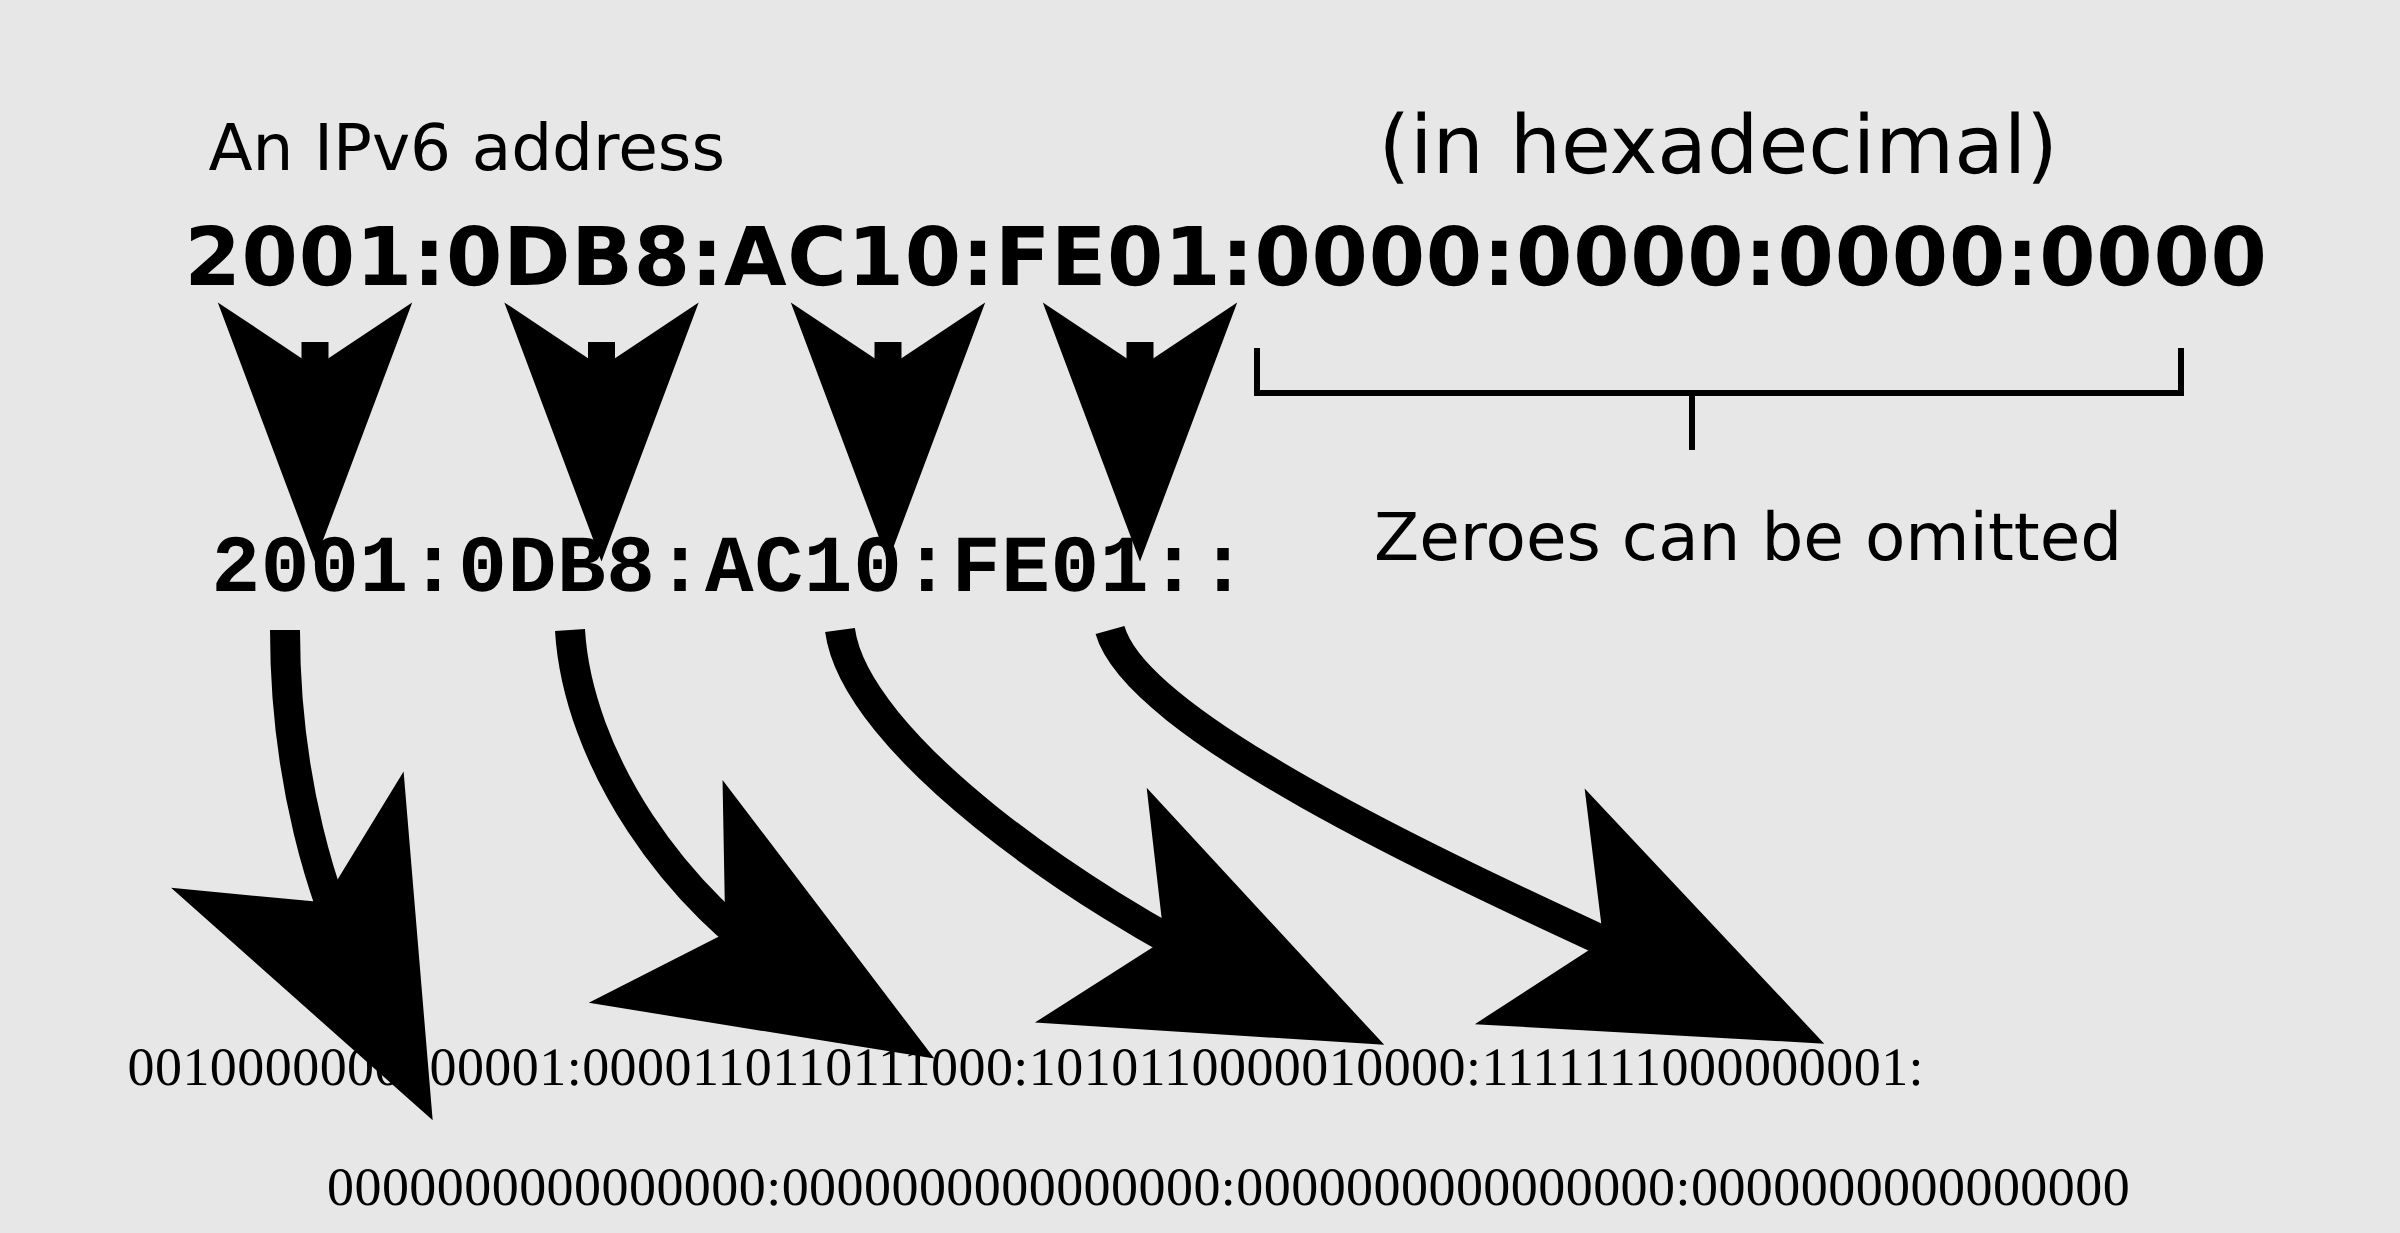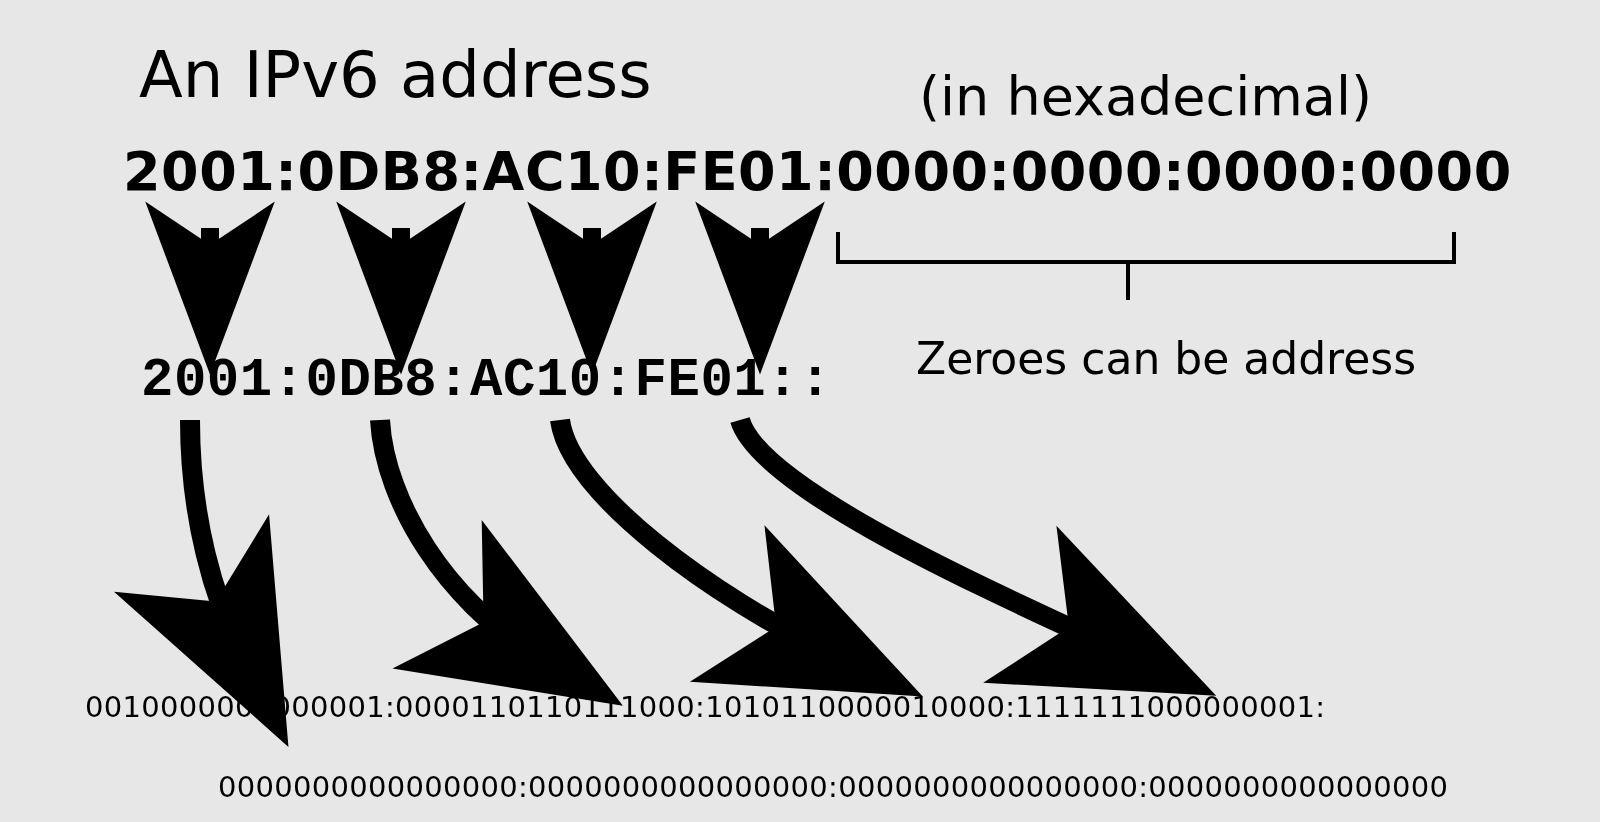--- a/index.html
+++ b/index.html
@@ -6,39 +6,39 @@
   body{
     background:#e7e7e7;
     width:1600px;
     height:822px;
     position:relative;
     font-family:"DejaVu Sans","Verdana",sans-serif;
     color:#000;
     overflow:hidden;
   }
   .abs{position:absolute;}
-  .title-left{font-size:64px;}
+  .title-left{font-size:43px;margin-top:36px;}
   .title-right{font-size:54px;margin-top:27px;}
   .hex-full{font-size:54px;font-weight:800;letter-spacing:0.5px;white-space:nowrap;}
   .hex-short{font-size:54px;font-weight:800;letter-spacing:0.5px;white-space:nowrap;}
   .omit{font-size:44px;}
-  .bin{font-size:29px;letter-spacing:0.3px;white-space:nowrap;}
+  .bin{font-size:36px;letter-spacing:0.3px;white-space:nowrap;font-family:Liberation Serif, serif;}
   svg{position:absolute;left:0;top:0;}
 </style>
 </head>
 <body>
 
 <div class="abs title-left" style="left:139px;top:38px;">An IPv6 address</div>
 <div class="abs title-right" style="left:919px;top:38px;">(in hexadecimal)</div>
 
 <div class="abs hex-full" style="left:123px;top:140px;">2001:0DB8:AC10:FE01:0000:0000:0000:0000</div>
 
 <div class="abs hex-short" style="left:141px;top:350px;font-family:Liberation Mono, monospace;">2001:0DB8:AC10:FE01::</div>
 
-<div class="abs omit" style="left:916px;top:333px;">Zeroes can be address</div>
+<div class="abs omit" style="left:916px;top:333px;">Zeroes can be omitted</div>
 
 <div class="abs bin" style="left:85px;top:690px;">0010000000000001:0000110110111000:1010110000010000:1111111000000001:</div>
 <div class="abs bin" style="left:218px;top:770px;">0000000000000000:0000000000000000:0000000000000000:0000000000000000</div>
 
 <svg width="1600" height="822">
   <defs>
     <marker id="ahead" viewBox="0 0 20 20" refX="10" refY="8" markerWidth="12" markerHeight="12" orient="auto">
       <path d="M2,2 L18,8 L2,14 L6,8 Z" fill="#000"></path>
     </marker>
     <marker id="ahead-big" viewBox="0 0 24 24" refX="12" refY="10" markerWidth="13" markerHeight="13" orient="auto">

